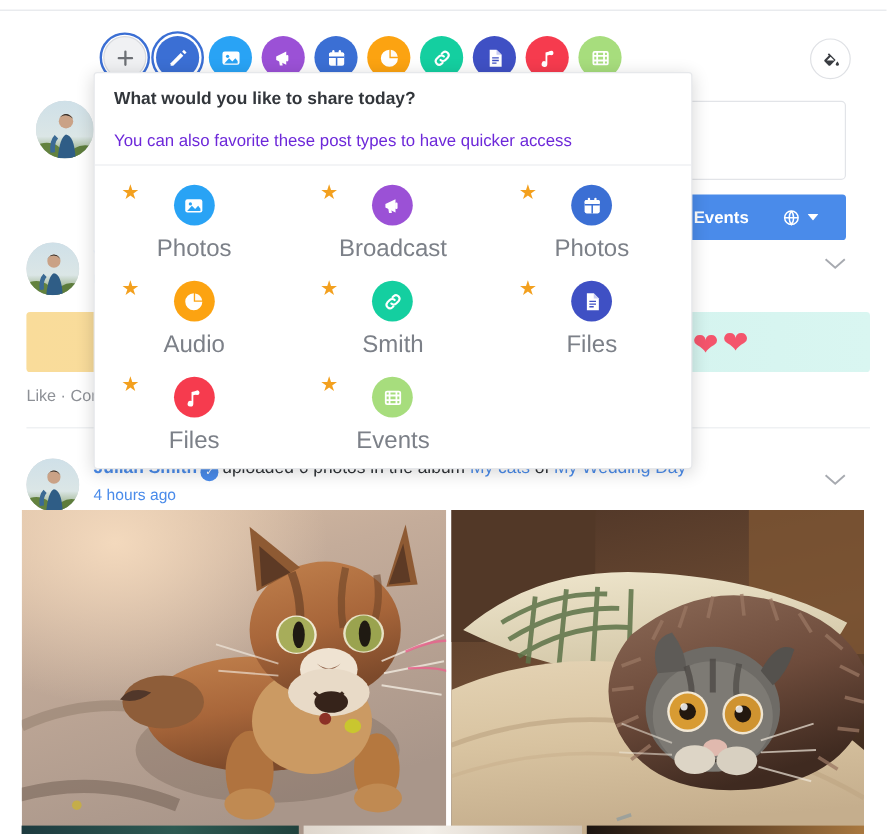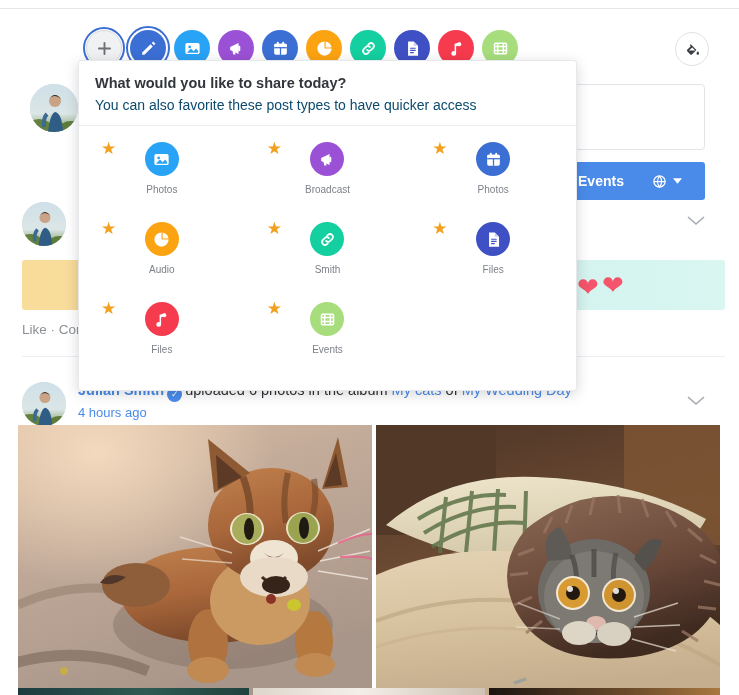--- a/index.html
+++ b/index.html
@@ -178,23 +178,23 @@
     border-radius: 3px;
     box-shadow: 0 3px 14px rgba(0,0,0,.16);
     z-index: 40;
   }
   .popup-head {
     padding: 14px 16px 12px 16px;
     border-bottom: 1px solid #ebedf0;
   }
   .popup-title {
     font-size: 14.5px; font-weight: bold; color: #32363b;
-    margin-bottom: 6px;
-  }
-  .popup-sub { font-size: 14px; color: #0c4a6e; }
+    margin-bottom: 18px;
+  }
+  .popup-sub { font-size: 14px; color: #6d28d9; }
 
   .popup-grid {
     display: grid;
     grid-template-columns: repeat(3, 1fr);
     padding: 10px 0 0 0;
   }
   .pcell {
     position: relative;
     height: 80px;
     display: flex; flex-direction: column;
@@ -204,21 +204,21 @@
   }
   .pstar {
     position: absolute; left: 22px; top: 4px;
     color: #f3a01e; font-size: 17px; line-height: 1; cursor: pointer;
   }
   .pcell-icon {
     width: 34px; height: 34px; border-radius: 50%;
     display: flex; align-items: center; justify-content: center;
     margin-bottom: 8px;
   }
-  .pcell-label { font-size: 10px; color: #7c8088; }
+  .pcell-label { font-size: 20px; color: #7c8088; }
   .pcell.empty { cursor: default; }
 
   .avimg { width: 100%; height: 100%; display: block; }
 </style>
 </head>
 <body>
 
 <div class="app">
 
   <div class="top-rule"></div>

